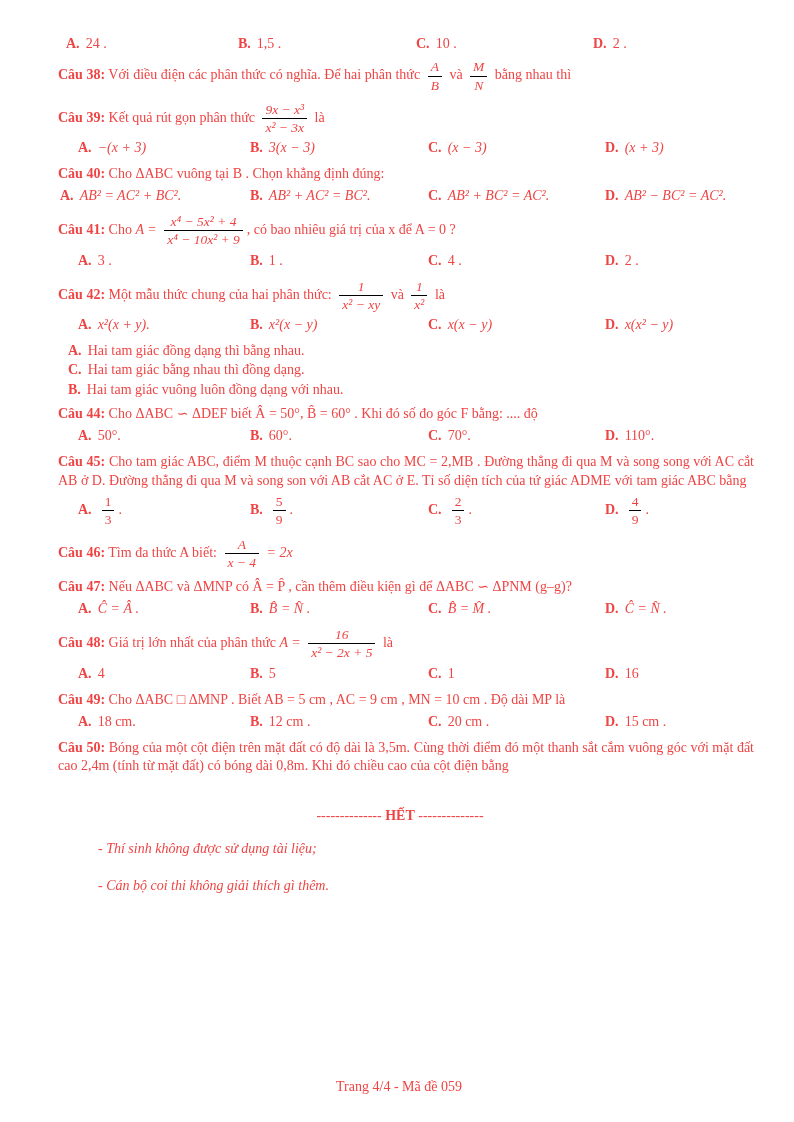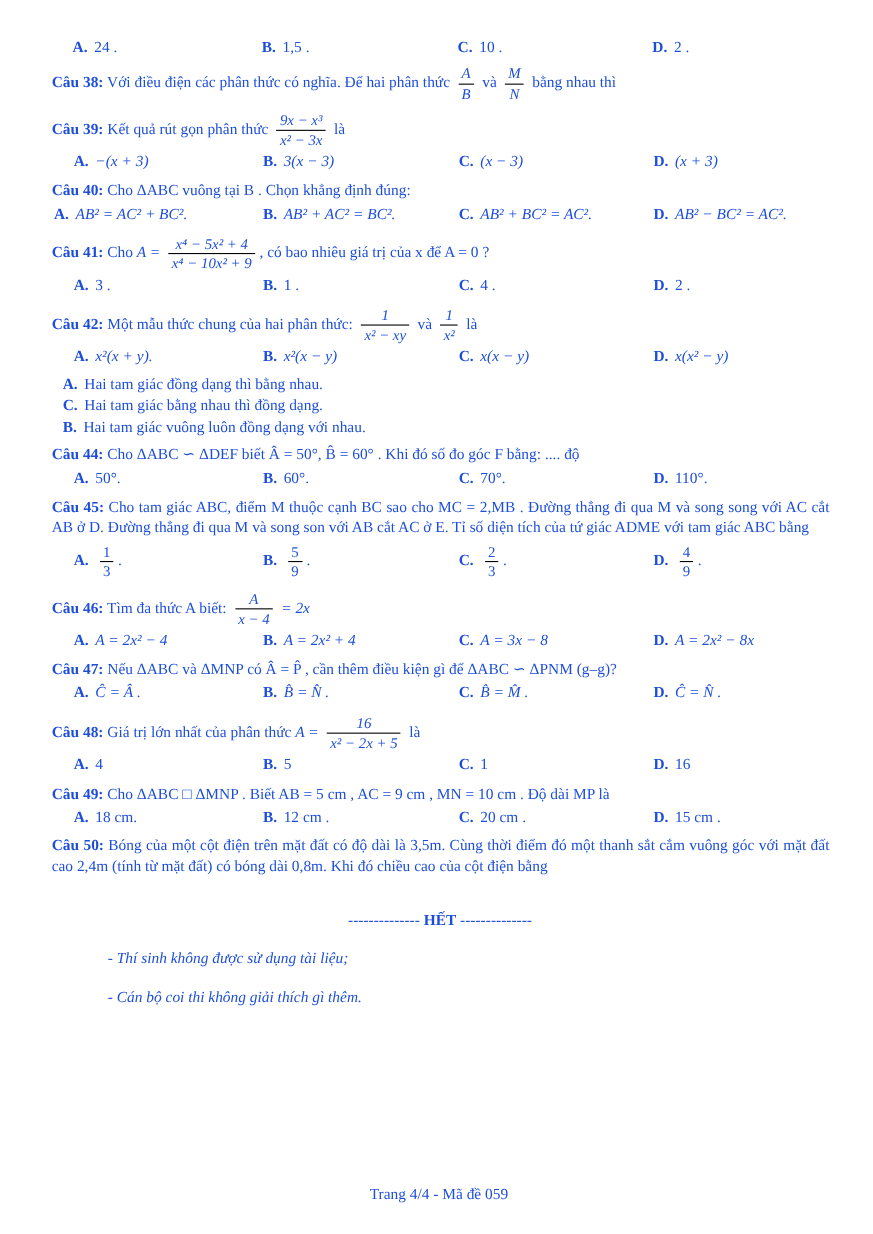--- a/index.html
+++ b/index.html
@@ -1,24 +1,24 @@
 <!DOCTYPE html>
 <html><head>
 <meta charset="utf-8">
 <style>
   * { box-sizing: border-box; }
   html, body { margin: 0; padding: 0; background: #ffffff; }
   .page {
     width: 794px; height: 1122px; margin: 0 auto; background: #ffffff;
     font-family: "Liberation Serif", "DejaVu Serif", serif;
-    font-size: 14px; line-height: 1.32; color: #1d4ed8;
+    font-size: 14px; line-height: 1.32; color: #ef4444;
     padding: 32px 40px 26px 46px;
     display: flex; flex-direction: column;
   }
-  .q { margin: 0 0 3px 1px; }
+  .q { margin: 0 0 3px 12px; }
   .qline { margin: 2px 0 2px 0; text-align: justify; }
   .qlabel { font-weight: bold; }
   .m { font-style: italic; }
   .opts {
     display: grid;
     grid-template-columns: 172px 178px 177px 1fr;
     padding-left: 20px;
     margin: 3px 0 3px 0;
     align-items: center;
   }
@@ -190,26 +190,20 @@
   <div class="q">
     <p class="qline">
       <b class="qlabel">Câu 46:</b>
       <span>Tìm đa thức A biết:</span>
       <span class="frac">
           <span class="fn">A</span>
           <span class="fd">x − 4</span>
         </span>
       <span class="m">= 2x</span>
     </p>
-    <div class="opts">
-      <span class="opt"><b class="ok">A.</b><span class="m">A = 2x² − 4</span></span>
-      <span class="opt"><b class="ok">B.</b><span class="m">A = 2x² + 4</span></span>
-      <span class="opt"><b class="ok">C.</b><span class="m">A = 3x − 8</span></span>
-      <span class="opt"><b class="ok">D.</b><span class="m">A = 2x² − 8x</span></span>
-    </div>
   </div>
 
   <div class="q">
     <p class="qline">
       <b class="qlabel">Câu 47:</b>
       <span>Nếu ΔABC và ΔMNP có Â = P̂ , cần thêm điều kiện gì để ΔABC ∽ ΔPNM (g–g)?</span>
     </p>
     <div class="opts">
       <span class="opt"><b class="ok">A.</b><span class="m">Ĉ = Â .</span></span>
       <span class="opt"><b class="ok">B.</b><span class="m">B̂ = N̂ .</span></span>

